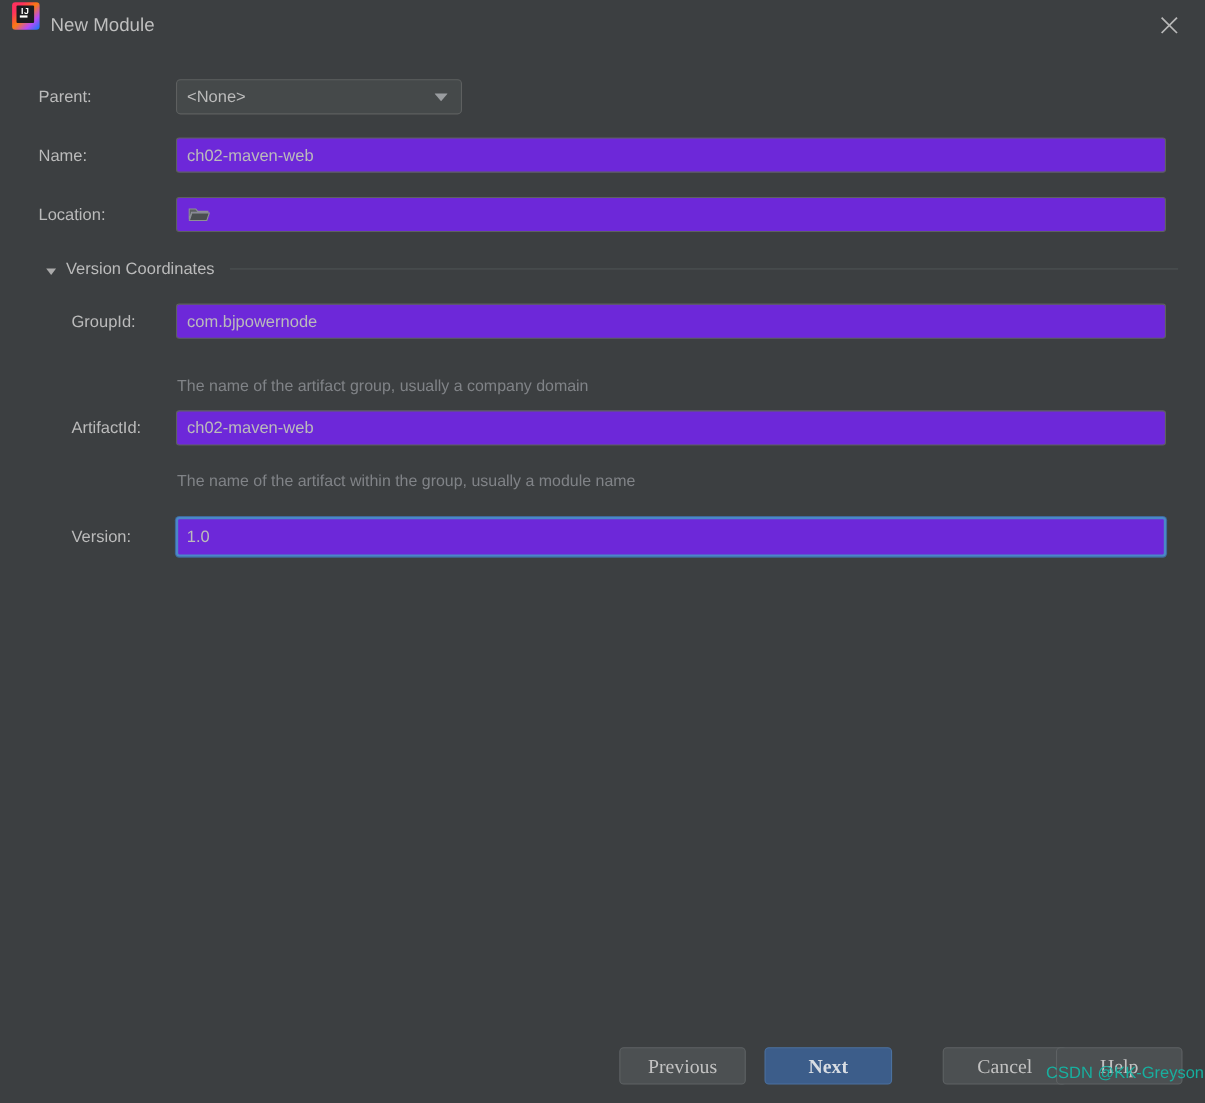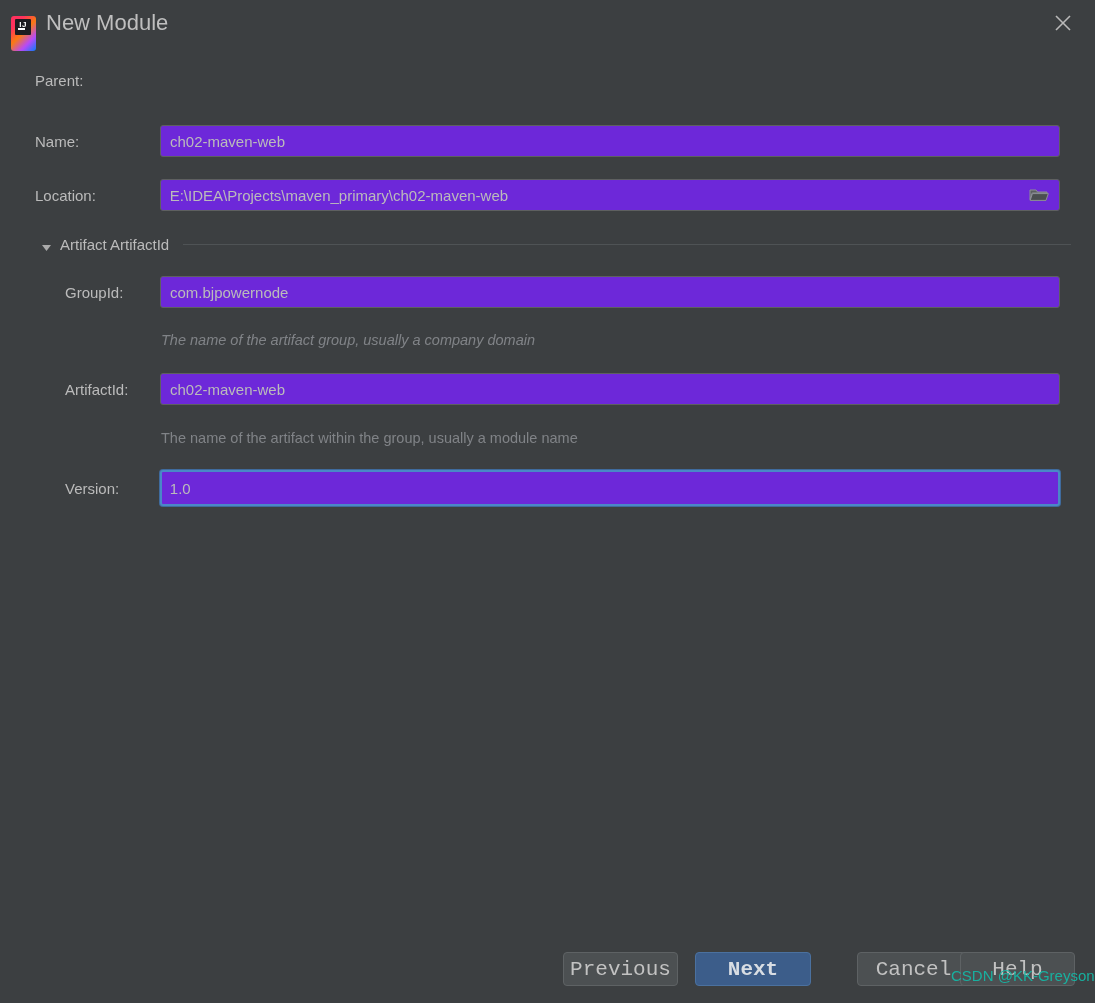--- a/index.html
+++ b/index.html
@@ -19,22 +19,22 @@
   
   .titlebar {
     position: absolute;
     left: 0; top: 0;
     width: 1095px; height: 45px;
     display: flex;
     align-items: center;
   }
   .ij-logo {
     position: absolute;
-    left: 11px; top: 16px;
-    width: 25px; height: 35px;
+    left: 11px; top: 2px;
+    width: 25px; height: 25px;
     border-radius: 3px;
     background:
       linear-gradient(135deg, #fe315d 0%, #fe315d 22%, #f97a12 48%, #b74af7 74%, #087cfa 100%);
     overflow: hidden;
   }
   .ij-logo .ij-inner {
     position: absolute;
     left: 4px; top: 3px;
     width: 16px; height: 16px;
     background: #1c1c20;
@@ -50,21 +50,21 @@
   }
   .ij-logo .ij-bar {
     position: absolute;
     left: 7px; top: 12px;
     width: 7px; height: 2px;
     background: #ffffff;
   }
   .title-text {
     position: absolute;
     left: 46px; top: 10px;
-    font-size: 22px;
+    font-size: 17px;
     color: #bfbfbf;
     line-height: 25px;
   }
   .close-btn {
     position: absolute;
     right: 18px; top: 10px;
     width: 28px; height: 26px;
     cursor: pointer;
   }
   .close-btn svg { display: block; }
@@ -156,26 +156,26 @@
   }
 
   
   .btn {
     position: absolute;
     height: 34px;
     border-radius: 4px;
     background: #4c5052;
     border: 1px solid #5e6264;
     color: #c2c2c2;
-    font-size: 21px;
+    font-size: 18px;
     display: flex;
     align-items: center;
     justify-content: center;
     cursor: pointer;
-    font-family: Liberation Mono, monospace;
+    font-family: Liberation Serif, serif;
   }
   .btn.primary {
     background: #3c5d8a;
     border: 1px solid #4b719f;
     color: #d8dde3;
     font-weight: bold;
   }
 
   .watermark {
     position: absolute;
@@ -199,59 +199,66 @@
   <div class="close-btn">
     <svg width="28" height="26" viewBox="0 0 28 26">
       <line x1="7" y1="6" x2="21" y2="20" stroke="#b9b9b9" stroke-width="1.6"></line>
       <line x1="21" y1="6" x2="7" y2="20" stroke="#b9b9b9" stroke-width="1.6"></line>
     </svg>
   </div>
 </div>
 
 <div class="form-row" style="left:35px; top:72px; width:1025px;">
   <div class="row-label" style="width:125px;">Parent:</div>
+  <div class="field combo" style="width:260px;">
+    <span class="value">&lt;None&gt;</span>
+    <span class="combo-arrow">
+      <svg width="12" height="8" viewBox="0 0 12 8">
+          <polygon points="0,1 12,1 6,8" fill="#9a9da0"></polygon>
+        </svg>
+    </span>
+  </div>
 </div>
 
 <div class="form-row" style="left:35px; top:125px; width:1025px;">
   <div class="row-label" style="width:125px;">Name:</div>
   <div class="field" style="width:900px;">
     <span class="value">ch02-maven-web</span>
   </div>
 </div>
 
 <div class="form-row" style="left:35px; top:179px; width:1025px;">
   <div class="row-label" style="width:125px;">Location:</div>
   <div class="field" style="width:903px;">
-    <span class="value">E:\IDEA\Projects\maven_primary\ch02-maven-web</span>
     <span class="browse-icon">
       <svg width="20" height="16" viewBox="0 0 20 16">
         <path d="M1 3 h6 l1.6 2 h9.4 v1 H3.2 L1 12.6 Z" fill="#5b5f61" stroke="#8d9194" stroke-width="1"></path>
         <path d="M3.4 6.6 H19.3 L17 13.4 H1.2 Z" fill="#4a4e50" stroke="#8d9194" stroke-width="1"></path>
       </svg>
     </span>
   </div>
 </div>
 
 <div class="section-header" style="left:41px; top:236px;">
   <span class="section-triangle">
     <svg width="11" height="11" viewBox="0 0 11 11">
         <polygon points="1,3 10,3 5.5,9" fill="#aaaaaa"></polygon>
       </svg>
   </span>
-  <span class="section-title">Artifact ArtifactId</span>
+  <span class="section-title">Version Coordinates</span>
   <span class="section-line"></span>
 </div>
 
 <div class="form-row" style="left:65px; top:276px; width:995px;">
   <div class="row-label" style="width:95px;">GroupId:</div>
   <div class="field" style="width:900px;">
     <span class="value">com.bjpowernode</span>
   </div>
 </div>
-<div class="hint" style="left:161px; top:332px;font-style:italic;">The name of the artifact group, usually a company domain</div>
+<div class="hint" style="left:161px; top:343px;">The name of the artifact group, usually a company domain</div>
 
 <div class="form-row" style="left:65px; top:373px; width:995px;">
   <div class="row-label" style="width:95px;">ArtifactId:</div>
   <div class="field" style="width:900px;">
     <span class="value">ch02-maven-web</span>
   </div>
 </div>
 <div class="hint" style="left:161px; top:430px;">The name of the artifact within the group, usually a module name</div>
 
 <div class="form-row" style="left:65px; top:470px; width:995px;">

